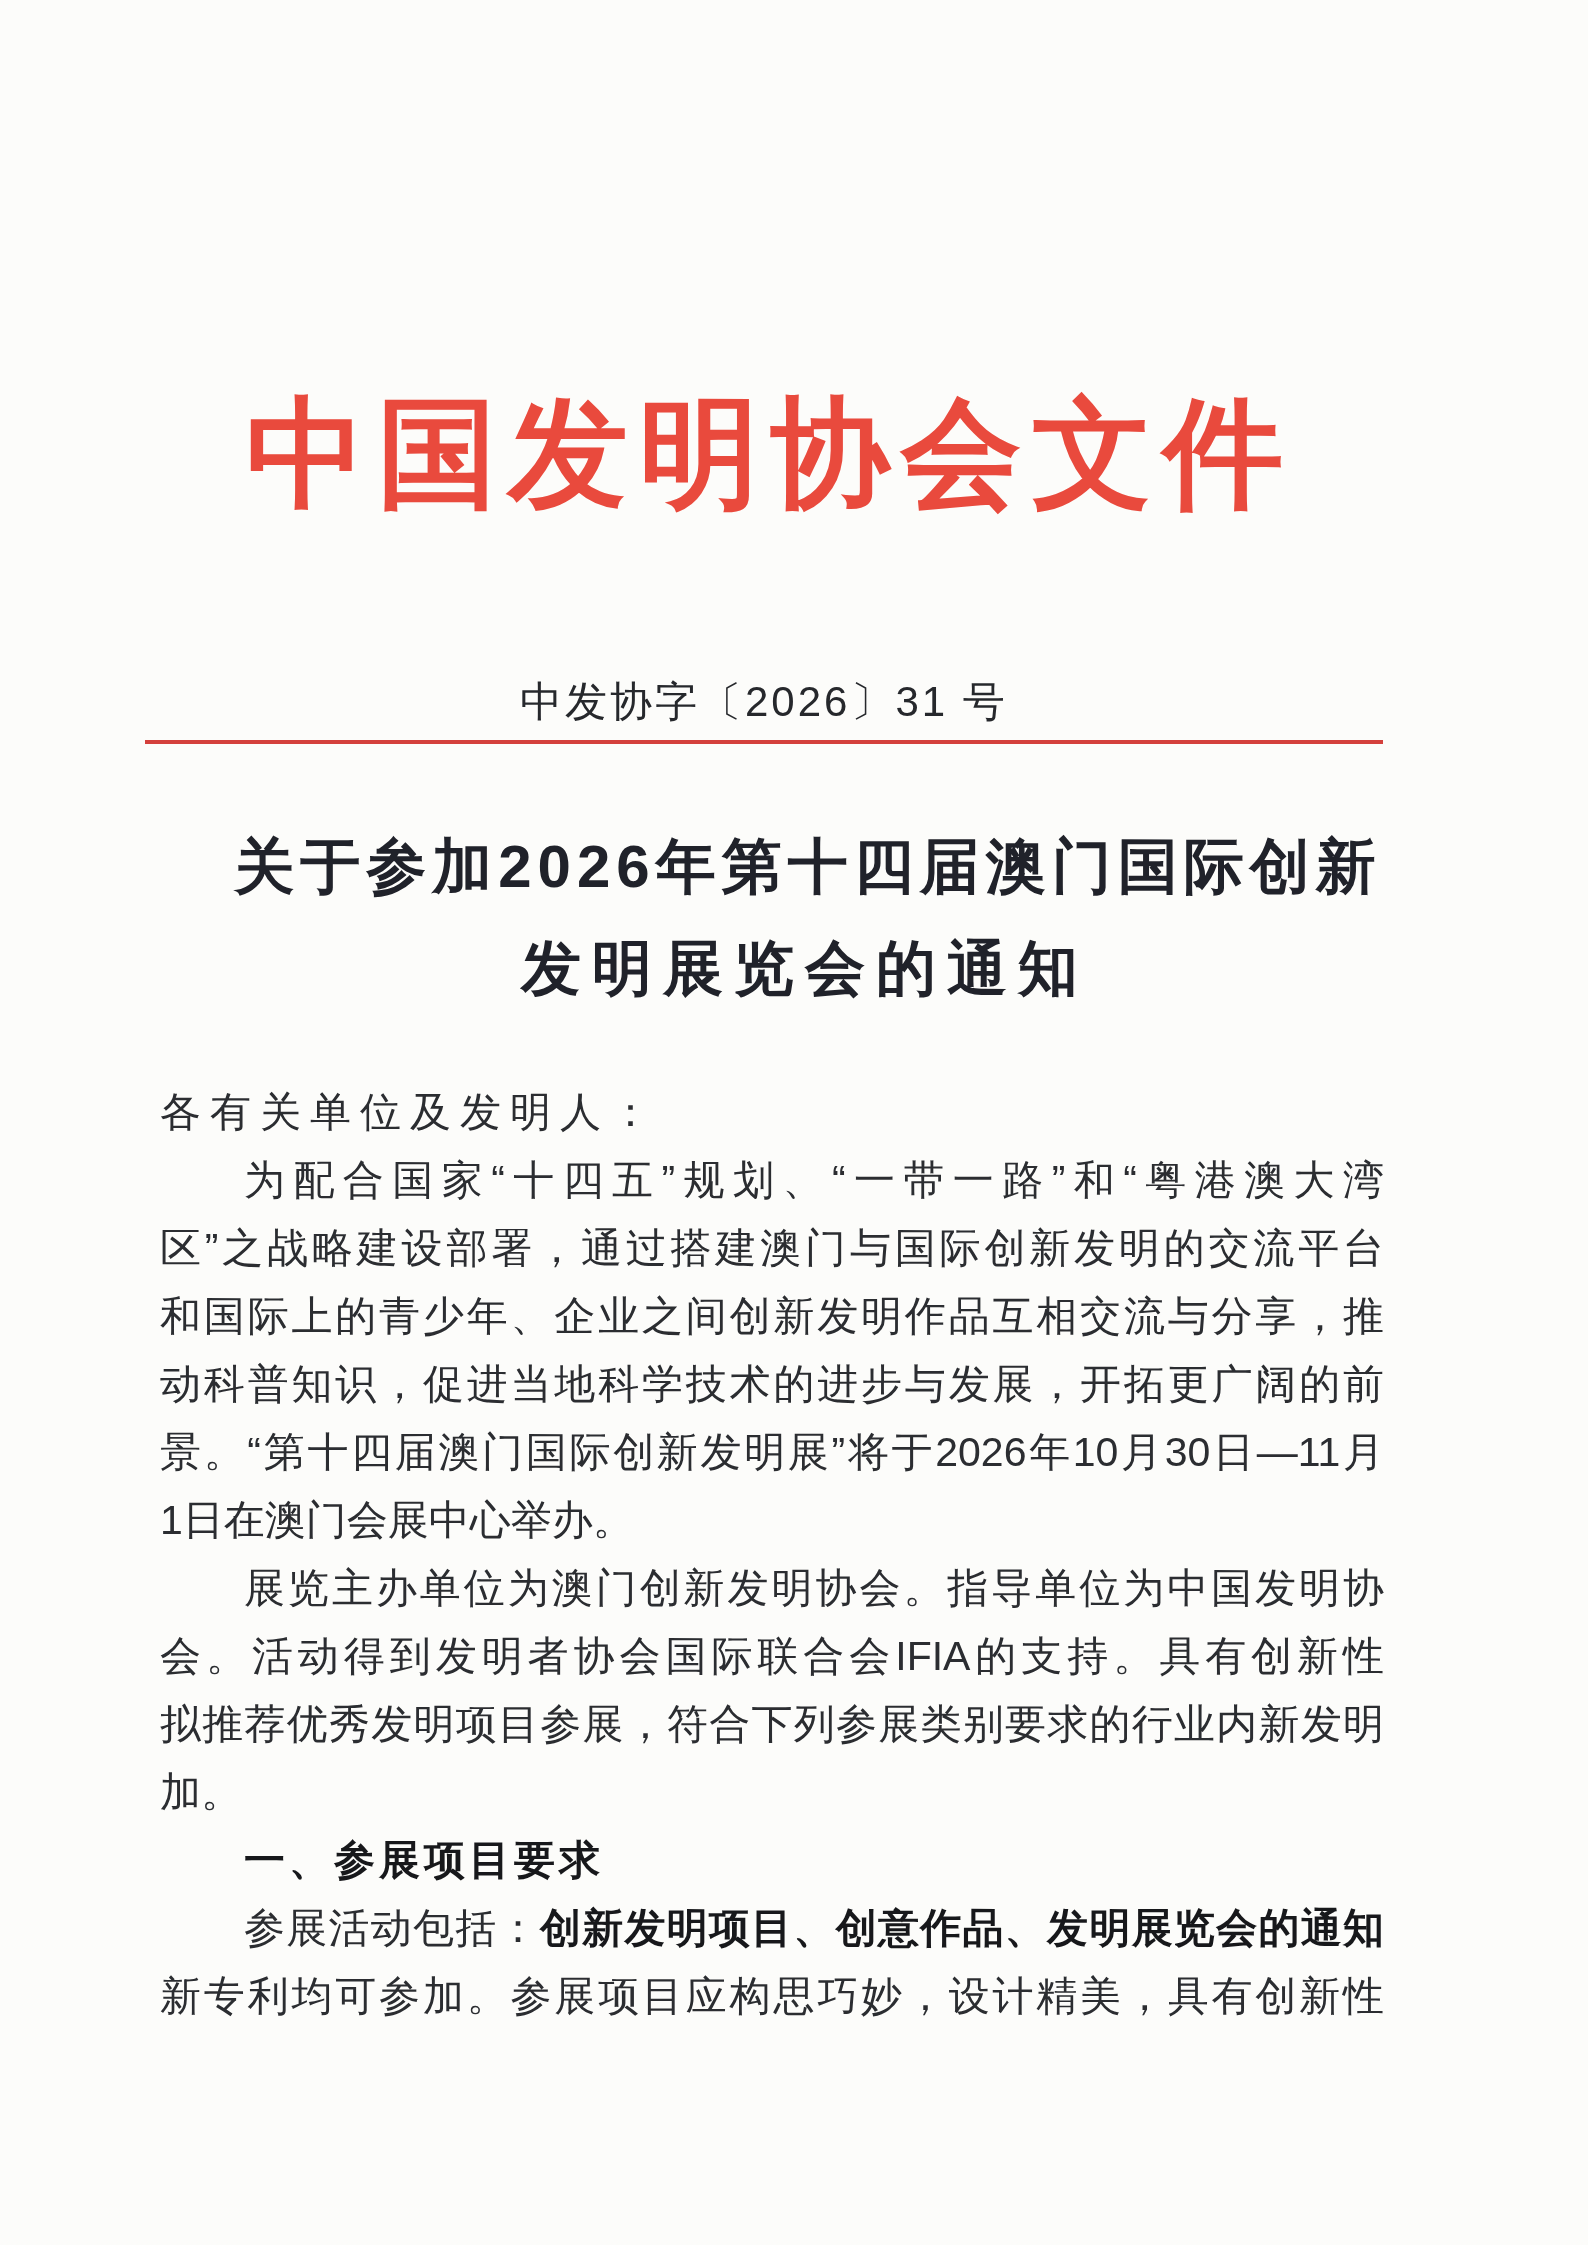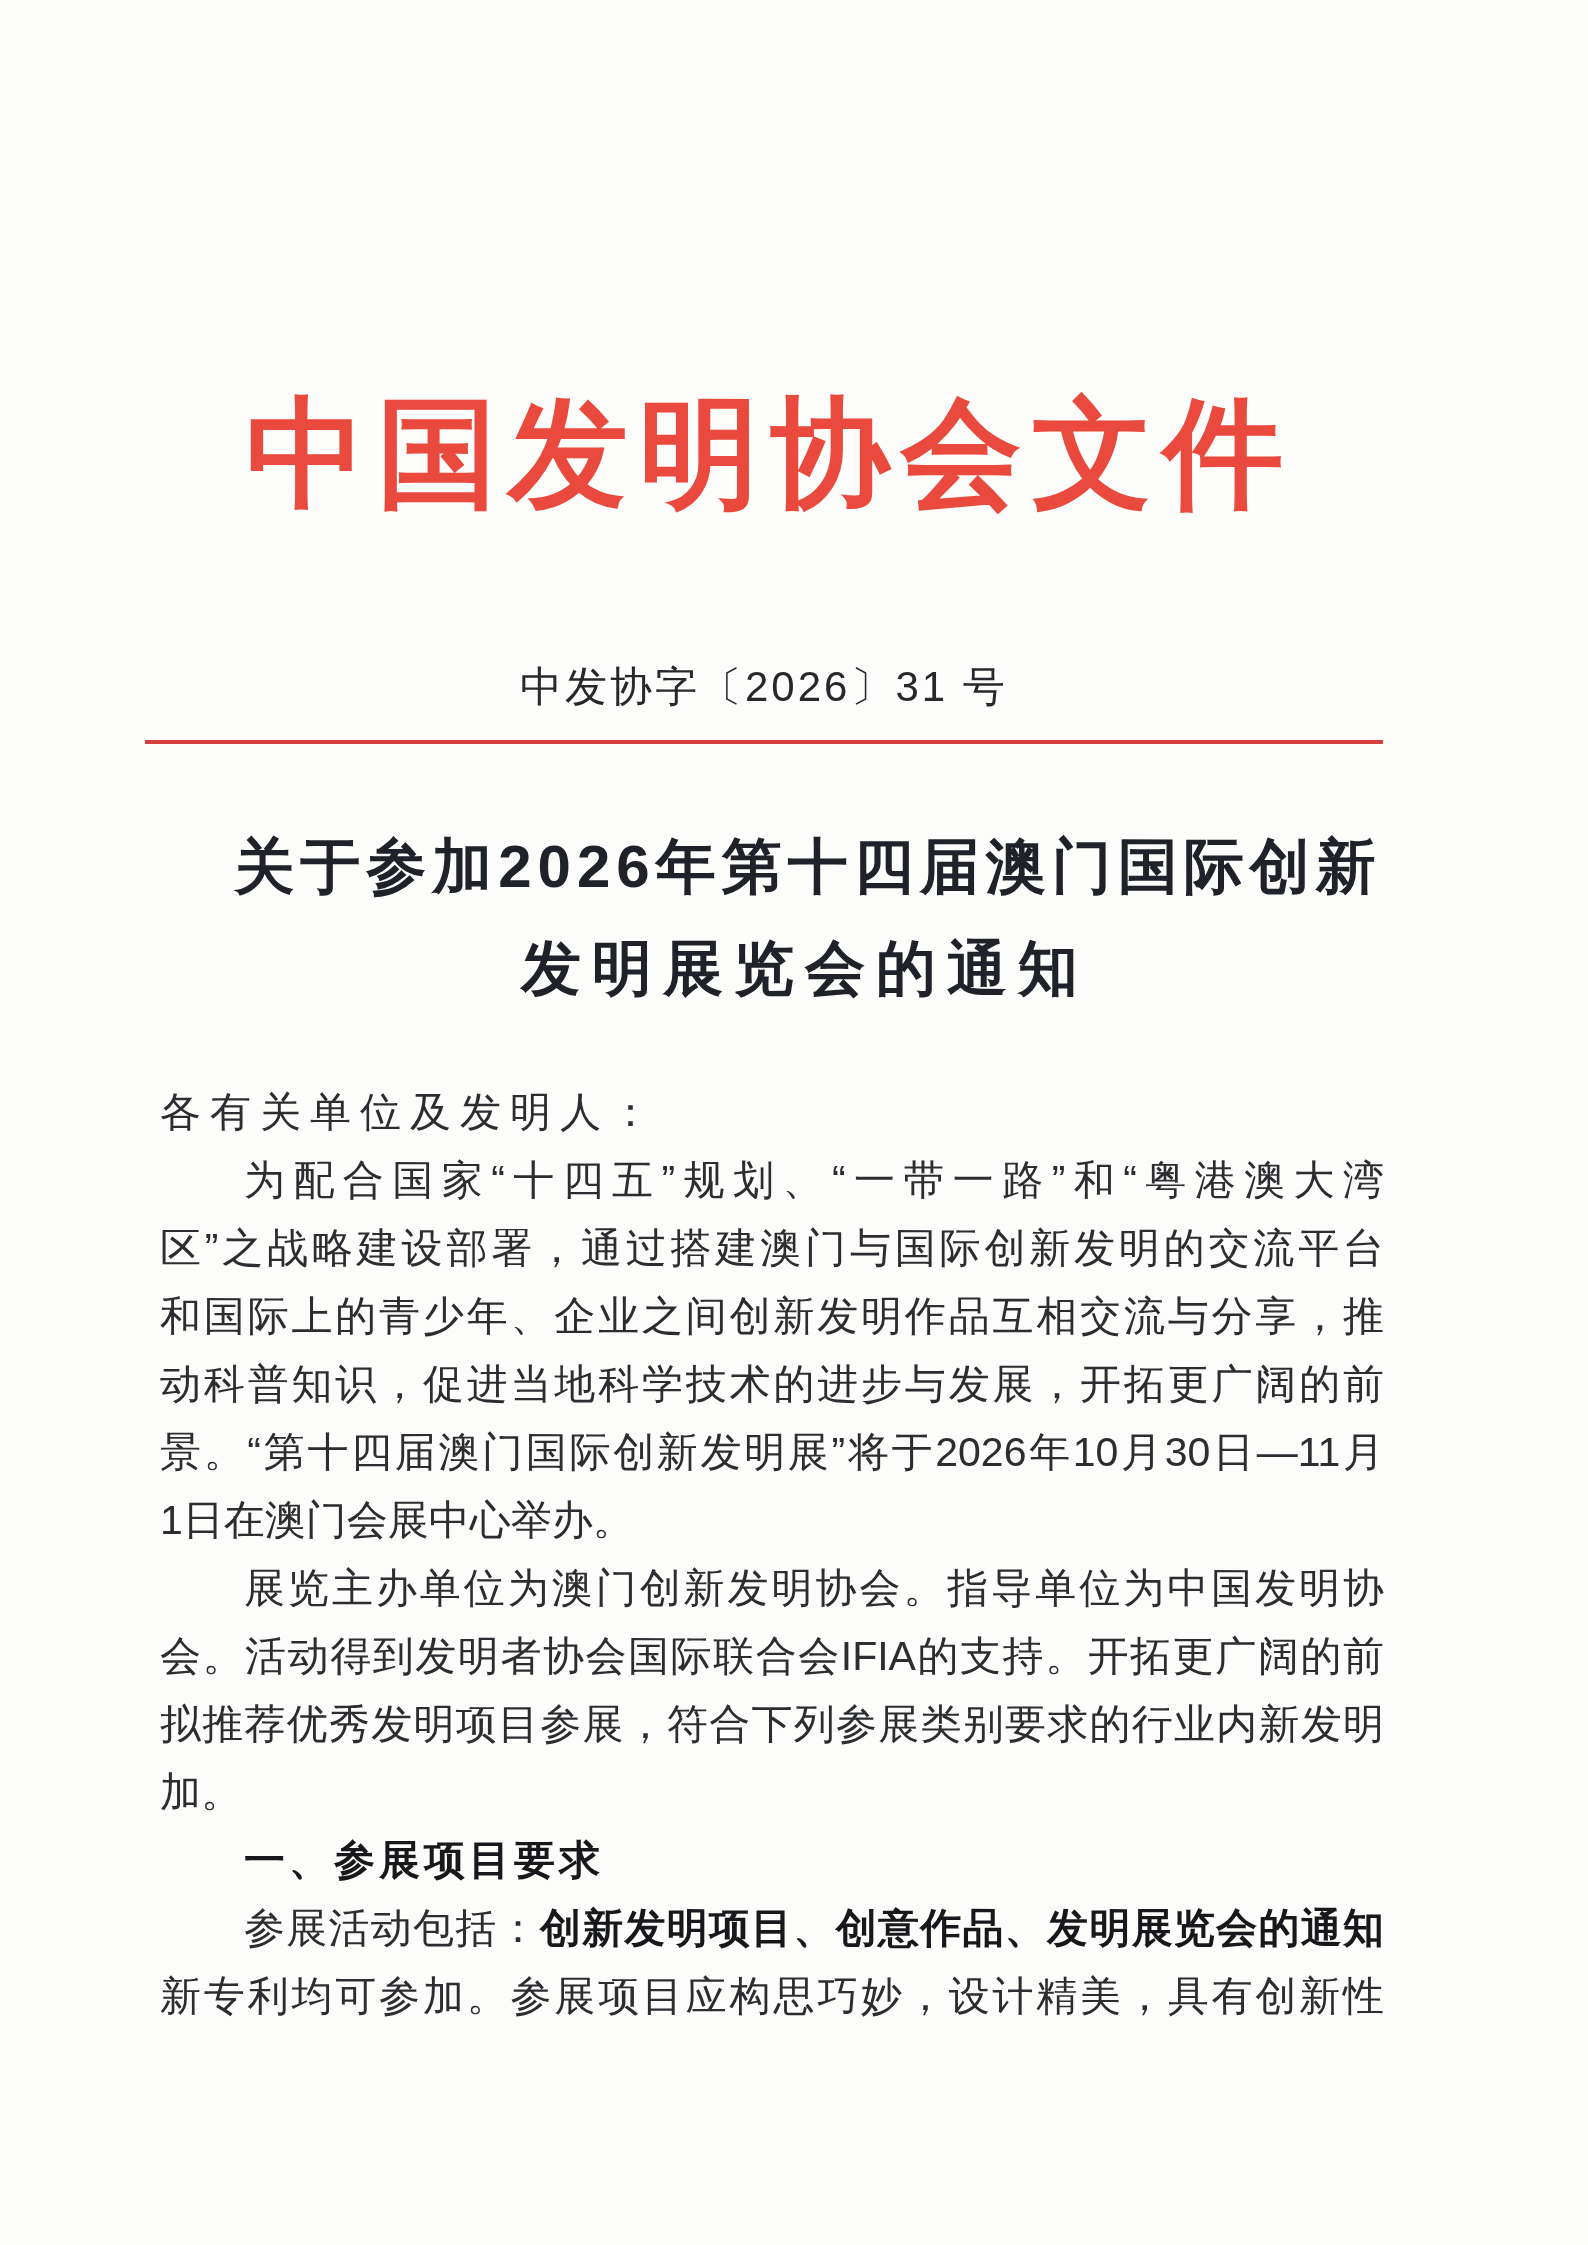--- a/index.html
+++ b/index.html
@@ -20,21 +20,21 @@
     text-align:center;
     font-size:120px;
     line-height:122px;
     font-weight:bold;
     letter-spacing:11px;
     color:#e94a3d;
     white-space:nowrap;
   }
   .doc-number{
     position:absolute;
-    top:661px;
+    top:676px;
     left:520px;
     font-size:42px;
     line-height:52px;
     letter-spacing:3px;
     color:#26282c;
     white-space:nowrap;
   }
   .red-rule{
     position:absolute;
     top:740px;
@@ -95,20 +95,20 @@
 
   <div class="doc-body">
       <div class="line spaced"><span class="seg">各有关单位及发明人：</span></div>
       <div class="line indent justify"><span class="seg">为配合国家“十四五”规划、“一带一路”和“粤港澳大湾</span></div>
       <div class="line justify"><span class="seg">区”之战略建设部署，通过搭建澳门与国际创新发明的交流平台</span></div>
       <div class="line justify"><span class="seg">和国际上的青少年、企业之间创新发明作品互相交流与分享，推</span></div>
       <div class="line justify"><span class="seg">动科普知识，促进当地科学技术的进步与发展，开拓更广阔的前</span></div>
       <div class="line justify"><span class="seg">景。“第十四届澳门国际创新发明展”将于2026年10月30日—11月</span></div>
       <div class="line"><span class="seg">1日在澳门会展中心举办。</span></div>
       <div class="line indent justify"><span class="seg">展览主办单位为澳门创新发明协会。指导单位为中国发明协</span></div>
-      <div class="line justify"><span class="seg">会。活动得到发明者协会国际联合会IFIA的支持。开拓更广阔的前</span></div>
+      <div class="line justify"><span class="seg">会。活动得到发明者协会国际联合会IFIA的支持。具有创新性</span></div>
       <div class="line justify"><span class="seg">拟推荐优秀发明项目参展，符合下列参展类别要求的行业内新发明</span></div>
       <div class="line"><span class="seg">加。</span></div>
       <div class="line indent heading"><span class="seg seg-bold">一、参展项目要求</span></div>
       <div class="line indent justify"><span class="seg">参展活动包括：</span><span class="seg seg-bold">创新发明项目、创意作品、发明展览会的通知</span></div>
       <div class="line justify"><span class="seg">新专利均可参加。参展项目应构思巧妙，设计精美，具有创新性</span></div>
     </div>
 </div>
 
 </body></html>

